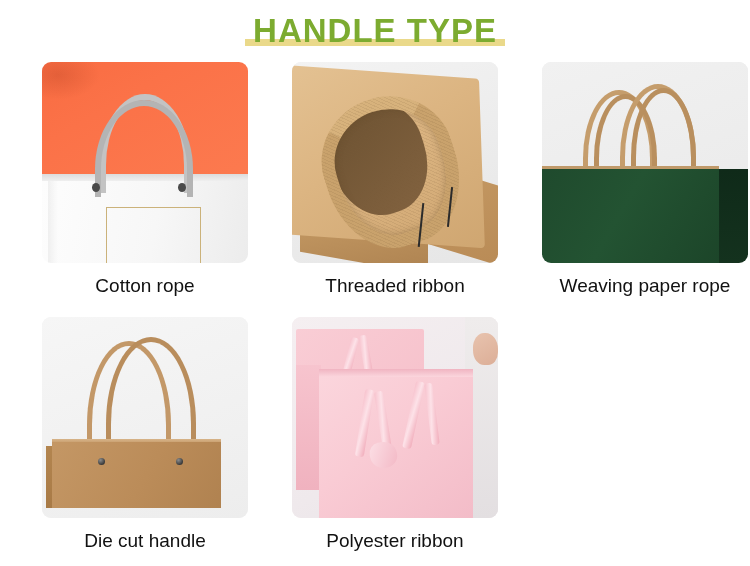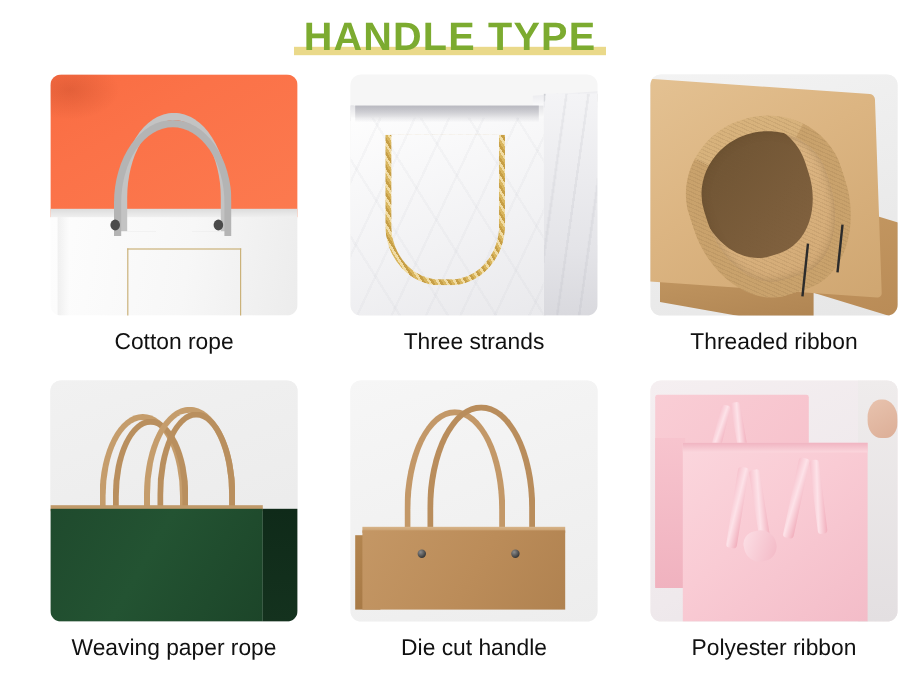--- a/index.html
+++ b/index.html
@@ -343,31 +343,20 @@
       <div class="bag"></div>
       <div class="goldbox"></div>
       <div class="rope back"></div>
       <div class="rope front"></div>
       <div class="tip l"></div>
       <div class="tip r"></div>
     </div>
     <div class="caption">Cotton rope</div>
   </div>
 
-  <div class="cell">
-    <div class="thumb t2">
-      <div class="sidetop"></div>
-      <div class="bagside"></div>
-      <div class="bagface"></div>
-      <div class="bagtopedge"></div>
-      <div class="innershadow"></div>
-      <div class="goldrope"></div>
-    </div>
-    <div class="caption">Three strands</div>
-  </div>
 
   <div class="cell">
     <div class="thumb t4">
       <div class="bg"></div>
       <div class="panel2"></div>
       <div class="panel3"></div>
       <div class="panel"></div>
       <div class="slot"></div>
       <div class="ribbon"></div>
       <div class="wire w1"></div>

